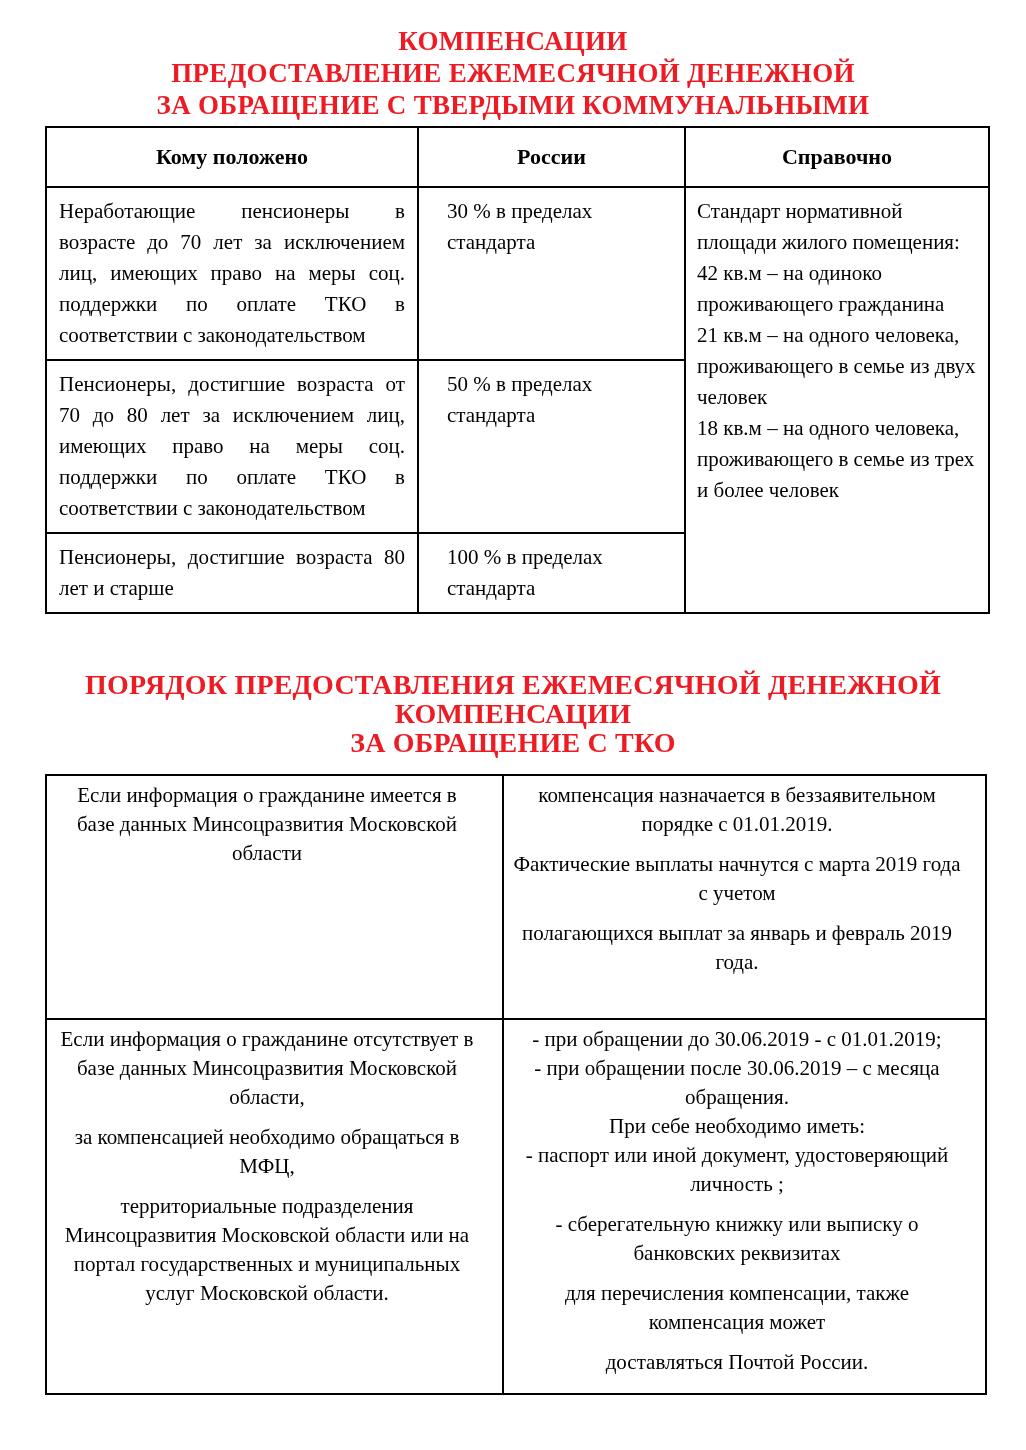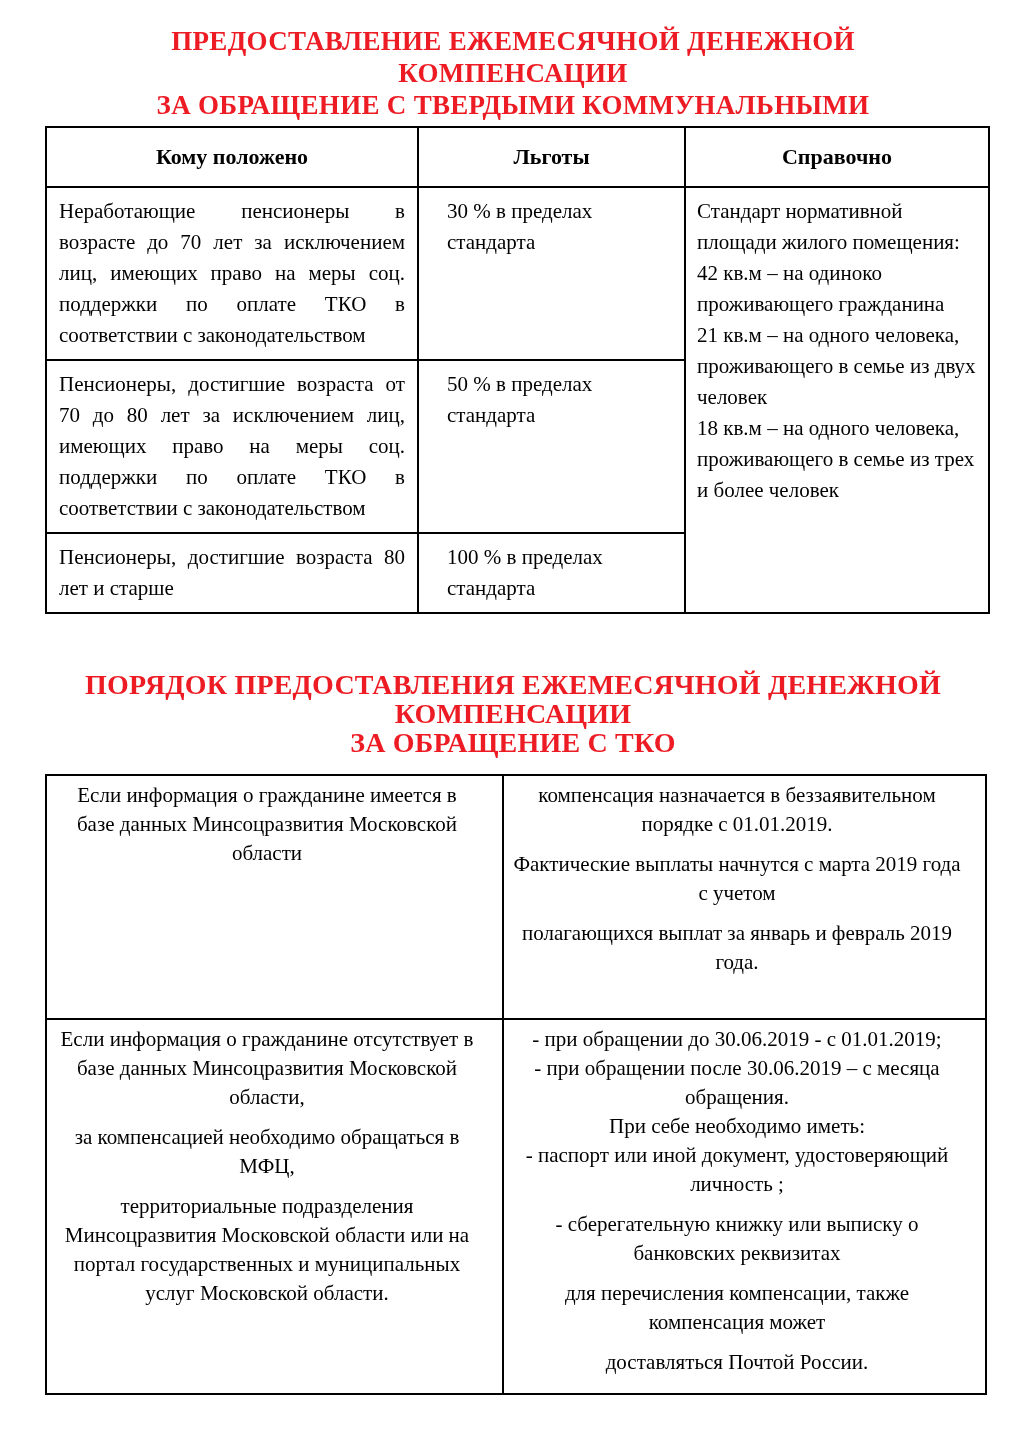--- a/index.html
+++ b/index.html
@@ -75,35 +75,35 @@
   .t2 .r2 { height:361px; }
   .t2 p { margin:0 0 11px 0; }
   .t2 p.tight { margin:0; }
 </style>
 </head>
 <body>
 
 <div class="page">
 
   <div class="doc-title">
+    <div>КОМПЕНСАЦИИ</div>
     <div>ПРЕДОСТАВЛЕНИЕ ЕЖЕМЕСЯЧНОЙ ДЕНЕЖНОЙ</div>
-    <div>КОМПЕНСАЦИИ</div>
     <div>ЗА ОБРАЩЕНИЕ С ТВЕРДЫМИ КОММУНАЛЬНЫМИ</div>
   </div>
 
   <table class="t1">
     <colgroup>
       <col style="width:372px">
         <col style="width:267px">
         <col style="width:304px">
     </colgroup>
     <tbody>
       <tr class="r-head">
         <th>Кому положено</th>
-        <th>Льготы</th>
+        <th>России</th>
         <th>Справочно</th>
       </tr>
       <tr class="r-tall">
         <td class="who">Неработающие пенсионеры в возрасте до 70 лет за исключением лиц, имеющих право на меры соц. поддержки по оплате ТКО в соответствии с законодательством</td>
         <td class="benefit">30 % в пределах стандарта</td>
         <td class="ref" rowspan="3">
           <p>Стандарт нормативной площади жилого помещения:</p>
           <p>42 кв.м – на одиноко проживающего гражданина</p>
           <p>21 кв.м – на одного человека, проживающего в семье из двух человек</p>
           <p>18 кв.м – на одного человека, проживающего в семье из трех и более человек</p>

